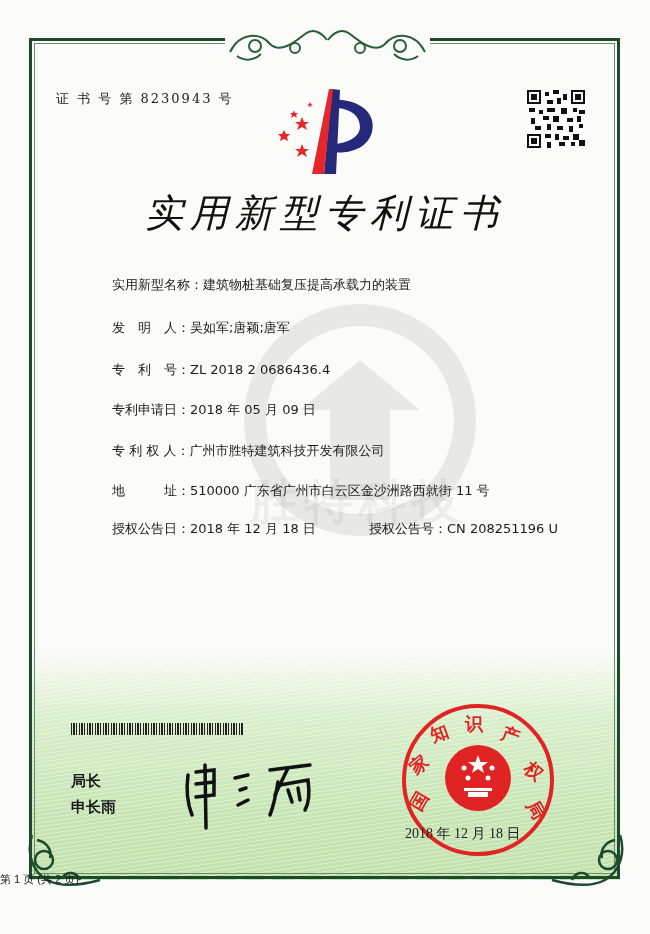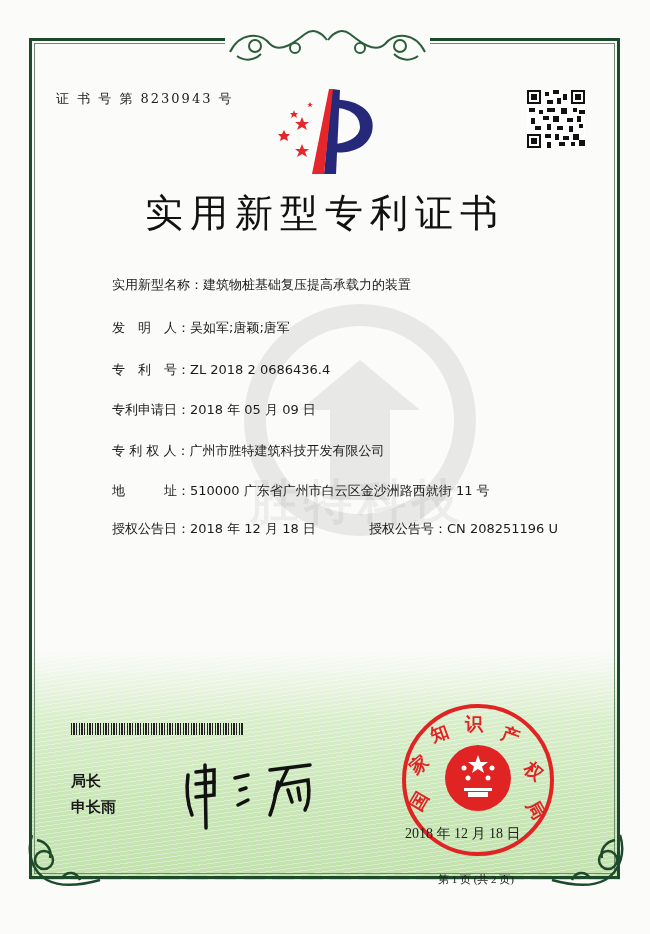--- a/index.html
+++ b/index.html
@@ -12,37 +12,37 @@
       linear-gradient(180deg, rgba(220,240,210,0) 0%, #d9eecb 30%, #c8e6b5 70%, #c2e2ad 100%); }
   .frame-outer { position:absolute; left:29px; top:38px; width:591px; height:841px;
     border:3px solid #1e4a2c; box-sizing:border-box; }
   .frame-inner { position:absolute; left:34px; top:43px; width:581px; height:831px;
     border:1px solid #6a8b6f; box-sizing:border-box; }
   .ornament { position:absolute; }
   .cert-no { position:absolute; left:56px; top:90px; font-size:13px; letter-spacing:2px;text-align:center; }
   .logo { position:absolute; left:272px; top:82px; width:110px; height:100px; }
   .qr { position:absolute; left:527px; top:89px; width:58px; height:60px; }
   .title { position:absolute; left:0; width:650px; top:188px; text-align:center;
-    font-size:38px; letter-spacing:7px; font-family:"DejaVu Serif", serif; color:#111; }
+    font-size:38px; letter-spacing:7px; font-family:"DejaVu Serif", serif; color:#111;font-style:italic; }
   .watermark { position:absolute; left:240px; top:300px; width:240px; height:240px; opacity:0.07; }
   .wm-text { position:absolute; left:250px; top:470px; font-size:48px; font-weight:bold;
     color:#000; opacity:0.05; letter-spacing:6px; font-family:"DejaVu Sans", sans-serif; }
   .field { position:absolute; left:68px; font-size:13px; font-family:"DejaVu Sans", sans-serif; white-space:nowrap; }
   .field .label { display:inline-block;margin-left:44px; }
   .field .value { display:inline-block; }
   .para { position:absolute; left:66px; width:525px; font-size:13px; line-height:22px;
     font-family:"DejaVu Serif", serif; text-indent:2em; letter-spacing:1px; }
   .barcode { position:absolute; left:71px; top:723px; width:172px; height:12px;
     background:repeating-linear-gradient(90deg, #222 0px, #222 1px, transparent 1px, transparent 2px, #222 2px, #222 4px, transparent 4px, transparent 5px, #222 5px, #222 6px, transparent 6px, transparent 8px); }
   .director-title { position:absolute; left:71px; top:772px; font-size:15px; font-family:"DejaVu Sans", sans-serif; font-weight:bold; }
   .director-name { position:absolute; left:71px; top:798px; font-size:15px; font-family:Liberation Serif, serif; font-weight:bold; }
   .signature { position:absolute; left:180px; top:760px; width:150px; height:70px; }
   .seal { position:absolute; left:398px; top:700px; width:160px; height:160px; }
   .seal-date { position:absolute; left:405px; top:825px; font-size:14px; color:#222; font-family:"Liberation Serif", serif; }
-  .page-num { position:absolute; left:0; width:514px; top:872px; text-align:right; font-size:11px; font-family:Liberation Serif, serif; }
+  .page-num { position:absolute; left:0; width:514px; top:872px; text-align:left; font-size:11px; font-family:Liberation Sans, sans-serif; }
 </style>
 </head>
 <body>
 
 <div class="page">
   <div class="green-bg"></div>
 
   <div class="frame-outer"></div>
   <div class="frame-inner"></div>
 

